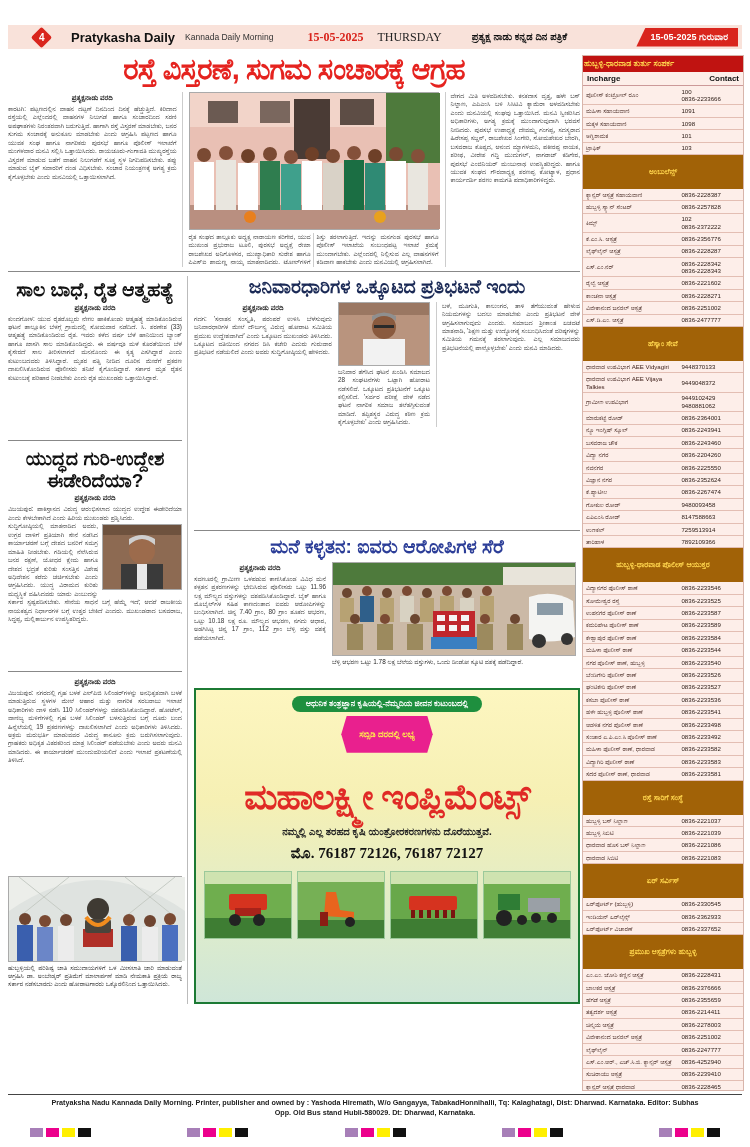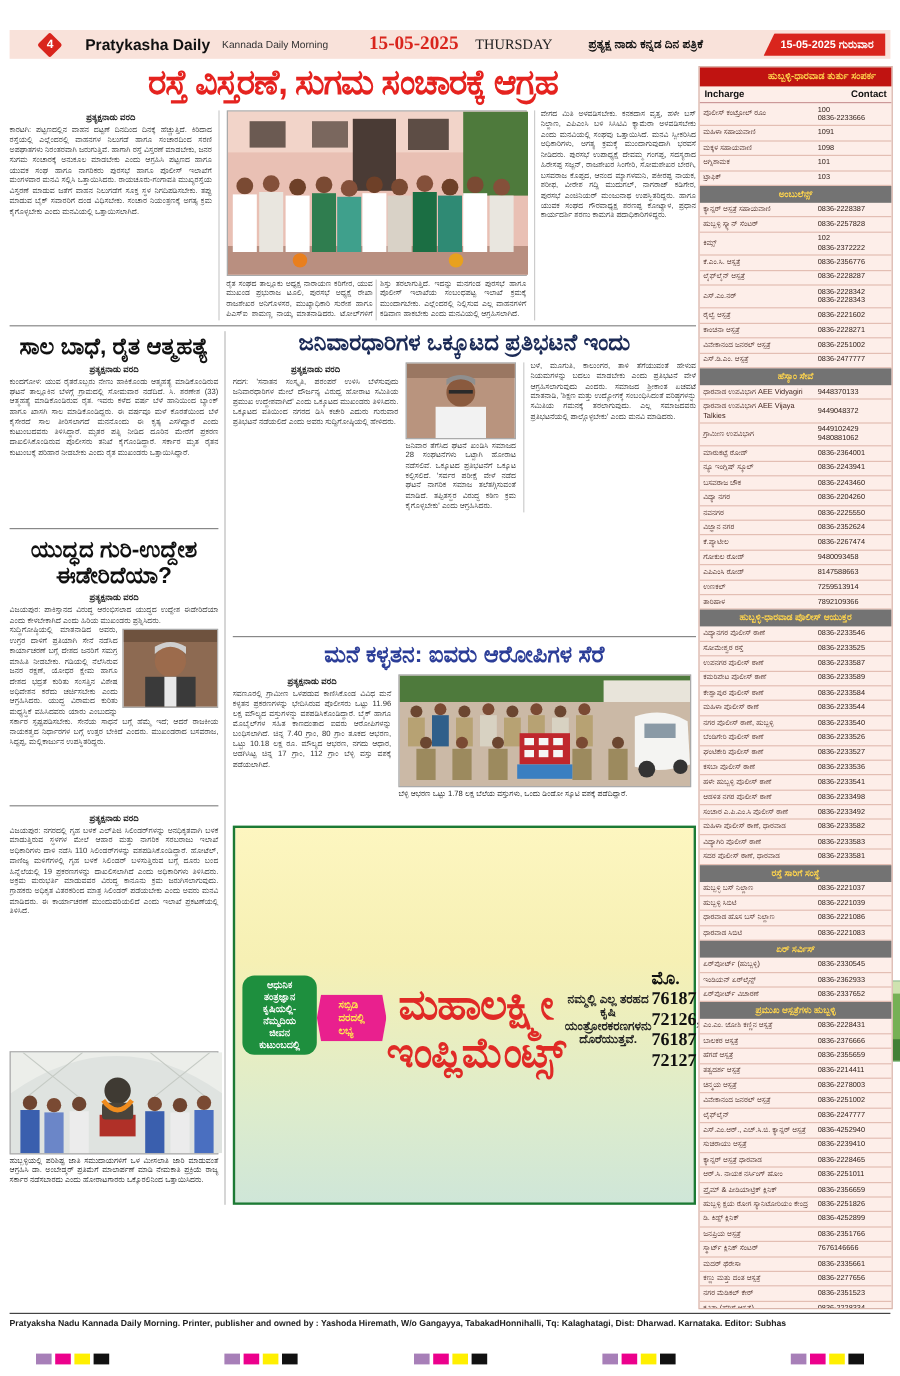--- a/index.html
+++ b/index.html
@@ -8,21 +8,21 @@
   .page { position:relative; width:750px; height:1147px; background:#fff; overflow:hidden; }
 
   
   .masthead { position:absolute; top:25px; left:8px; right:8px; height:24px;
     background:#f9e2da; display:flex; align-items:center; gap:8px; padding:0 4px; }
   .logo-diamond { width:15px; height:15px; background:#d9251d; transform:rotate(45deg);
     margin-left:22px; display:flex; align-items:center; justify-content:center; border-radius:2px; flex:0 0 auto;}
   .logo-diamond span { transform:rotate(-45deg); color:#fff; font-size:10px; font-weight:bold; }
   .mast-title { font-size:13px; font-weight:bold; color:#111; white-space:nowrap; margin-left:14px;}
   .mast-sub { font-size:8.5px; color:#333; margin-left:2px; white-space:nowrap;}
-  .mast-date { color:#d9251d; font-weight:bold; font-size:16px; margin-left:26px; font-family:"Liberation Serif",serif; white-space:nowrap;}
+  .mast-date { color:#d9251d; font-weight:bold; font-size:12px; margin-left:26px; font-family:"Liberation Serif",serif; white-space:nowrap;}
   .mast-day { color:#222; font-size:12px; margin-left:6px; font-family:"Liberation Serif",serif; white-space:nowrap;}
   .mast-kn { font-size:10px; font-weight:bold; color:#111; margin-left:22px; white-space:nowrap;}
   .date-badge { margin-left:auto; background:#d9251d; color:#fff; font-size:9px; font-weight:bold;
     padding:4px 10px 4px 14px; clip-path:polygon(9% 0,100% 0,100% 100%,0 100%); white-space:nowrap;}
 
   
   .content { position:absolute; top:52px; left:8px; width:572px; }
   .sidebar { position:absolute; top:55px; right:6px; width:162px; height:1036px;
     background:#fdeee9; border:1px solid #d8b5ab; overflow:hidden; }
 
@@ -56,47 +56,47 @@
   .protest-cols { display:flex; gap:6px; margin-top:2px;}
   .protest-c { flex:1; }
   .protest-mid { width:92px; flex:0 0 auto; }
 
   .theft-row { display:flex; gap:6px; margin-top:2px; }
   .theft-left { width:132px; flex:0 0 auto; }
 
   
   .ad-box { margin-top:5px; border:2.5px solid #1c7a34; height:316px;
     background:linear-gradient(180deg,#fdf6c0 0%,#f6f0b4 35%,#ddeccc 75%,#cfe6d8 100%);
-    display:flex; flex-direction:row; align-items:center; padding:6px 6px 5px; }
+    display:flex; flex-direction:column; align-items:center; padding:6px 6px 5px; }
   .ad-tag { background:#1e8f3e; color:#fff; font-size:8px; font-weight:bold; padding:3px 14px;
     border-radius:10px; text-align:center;}
-  .ad-ribbon { background:#e9208e; color:#ffe94d; font-size:8.5px; font-weight:bold; padding:3px 18px;
+  .ad-ribbon { background:#e9208e; color:#ffe94d; font-size:8.5px; font-weight:bold; padding:13px 18px;
     margin-top:4px; clip-path:polygon(6% 0,94% 0,100% 50%,94% 100%,6% 100%,0 50%); }
   .ad-title { color:#e02a26; font-weight:bold; font-size:35px; margin-top:24px; letter-spacing:-1px; text-align:center;}
   .ad-line { font-size:10px; color:#222; font-weight:bold; margin-top:8px; text-align:center;}
   .ad-phones { font-size:15px; color:#111; font-weight:bold; margin-top:7px; font-family:"Liberation Serif",serif;}
   .ad-imgs { display:flex; gap:5px; margin-top:9px; }
   .ad-imgs .photo-frame { border:1px solid #9bc99b; }
   .ad-addr { background:#1e8f3e; color:#fff; font-size:8px; font-weight:bold; margin-top:7px;
     padding:3px 8px; width:100%; text-align:center; }
 
   
-  .sb-title { background:#c01311; color:#ffd54d; font-size:8px; font-weight:bold; text-align:right; padding:3px 13px;}
+  .sb-title { background:#c01311; color:#ffd54d; font-size:8px; font-weight:bold; text-align:left; padding:3px 1px;}
   .sb-headrow { display:flex; font-size:8px; font-weight:bold; color:#111;
     border-bottom:1px solid #c99; padding:2px 4px; }
   .sb-headrow .c2 { margin-left:auto; }
-  .sb-band { background:#737373; color:#ffd54d; font-size:7.5px; font-weight:bold; text-align:center; padding:2px 1px;}
+  .sb-band { background:#a16207; color:#ffd54d; font-size:7.5px; font-weight:bold; text-align:center; padding:12px 1px;}
   .sb-row { display:flex; align-items:center; border-bottom:1px solid #e3beb3; padding:1.6px 3px; min-height:12.4px;}
   .sb-name { font-size:6.1px; color:#40221c; width:60%; line-height:1.25; }
   .sb-contact { font-size:6.1px; color:#30201a; margin-left:auto; text-align:left; width:38%; white-space:pre-line; line-height:1.25;}
 
   
   .footer-rule { position:absolute; left:8px; right:8px; top:1094px; border-top:1.5px solid #444; }
   .footer-text { position:absolute; left:8px; right:8px; top:1098px; font-size:7.2px; line-height:1.45;
-    color:#222; font-weight:bold; }
+    color:#222; text-align:center; font-weight:bold; }
   .regbars { position:absolute; left:30px; right:30px; top:1128px; display:flex; justify-content:space-between; }
   .reg-group { display:flex; gap:3px; }
   .reg-sq { width:13px; height:9px; }
 </style>
 </head>
 <body>
 
 <div class="page">
 
   <div class="masthead">
@@ -694,20 +694,21 @@
         <div class="sb-row">
           <span class="sb-name">ಕವಿತಾ (ಹೆರಿಗೆ ಆಸ್ಪತ್ರೆ)</span>
           <span class="sb-contact">0836-2228334</span>
         </div>
       </div>
   </div>
 
   <div class="footer-rule"></div>
   <div class="footer-text">
     <div>Pratyaksha Nadu Kannada Daily Morning. Printer, publisher and owned by : Yashoda Hiremath, W/o Gangayya, TabakadHonnihalli, Tq: Kalaghatagi, Dist: Dharwad. Karnataka. Editor: Subhas</div>
+    <div>Opp. Old Bus stand Hubli-580029. Dt: Dharwad, Karnataka.</div>
   </div>
   <div class="regbars" id="regbars">
       <div class="reg-group">
         <span class="reg-sq" style="background: rgb(167, 127, 184);"></span>
         <span class="reg-sq" style="background: rgb(236, 0, 140);"></span>
         <span class="reg-sq" style="background: rgb(255, 239, 0);"></span>
         <span class="reg-sq" style="background: rgb(17, 17, 17);"></span>
       </div>
       <div class="reg-group">
         <span class="reg-sq" style="background: rgb(167, 127, 184);"></span>

